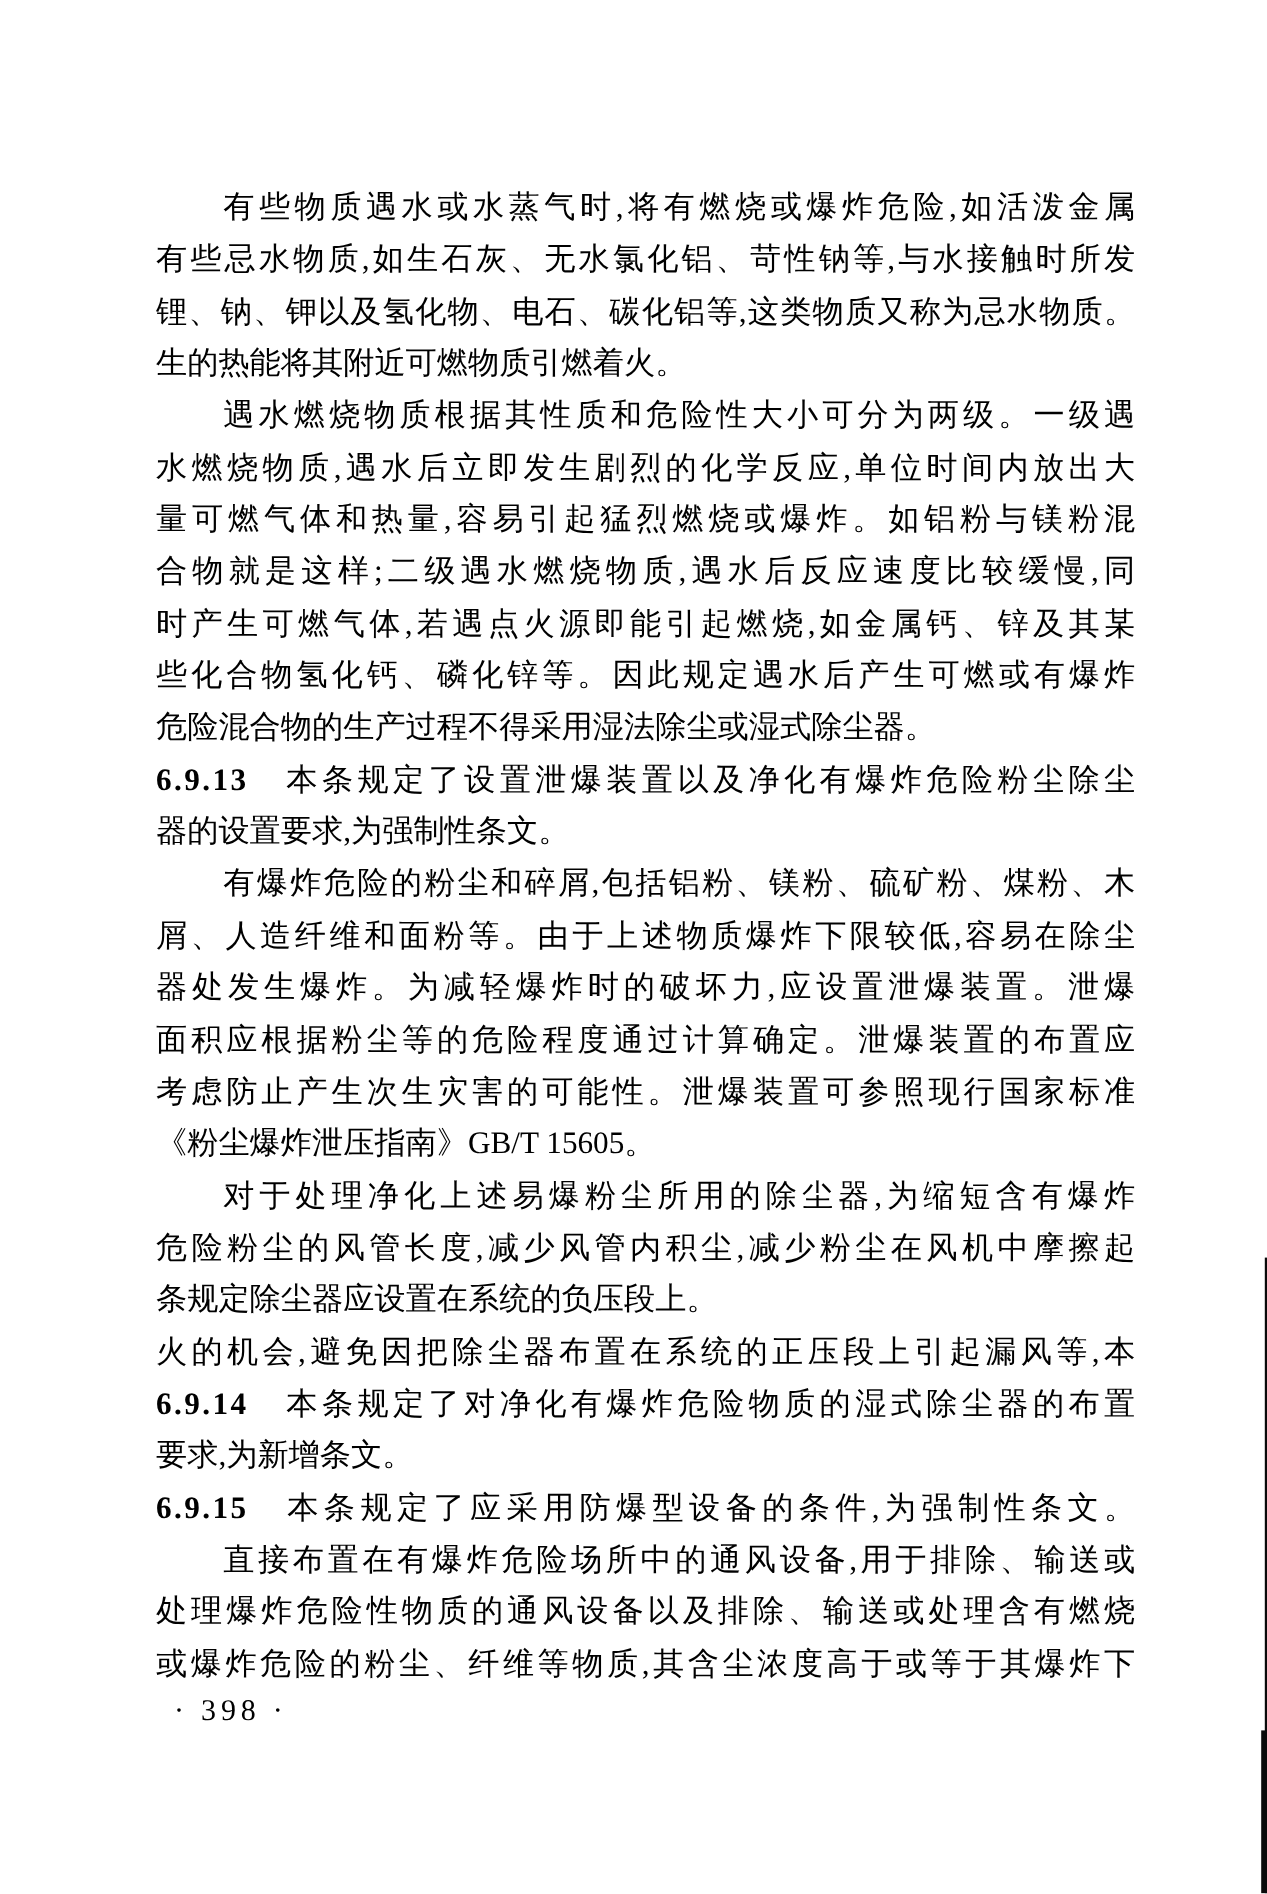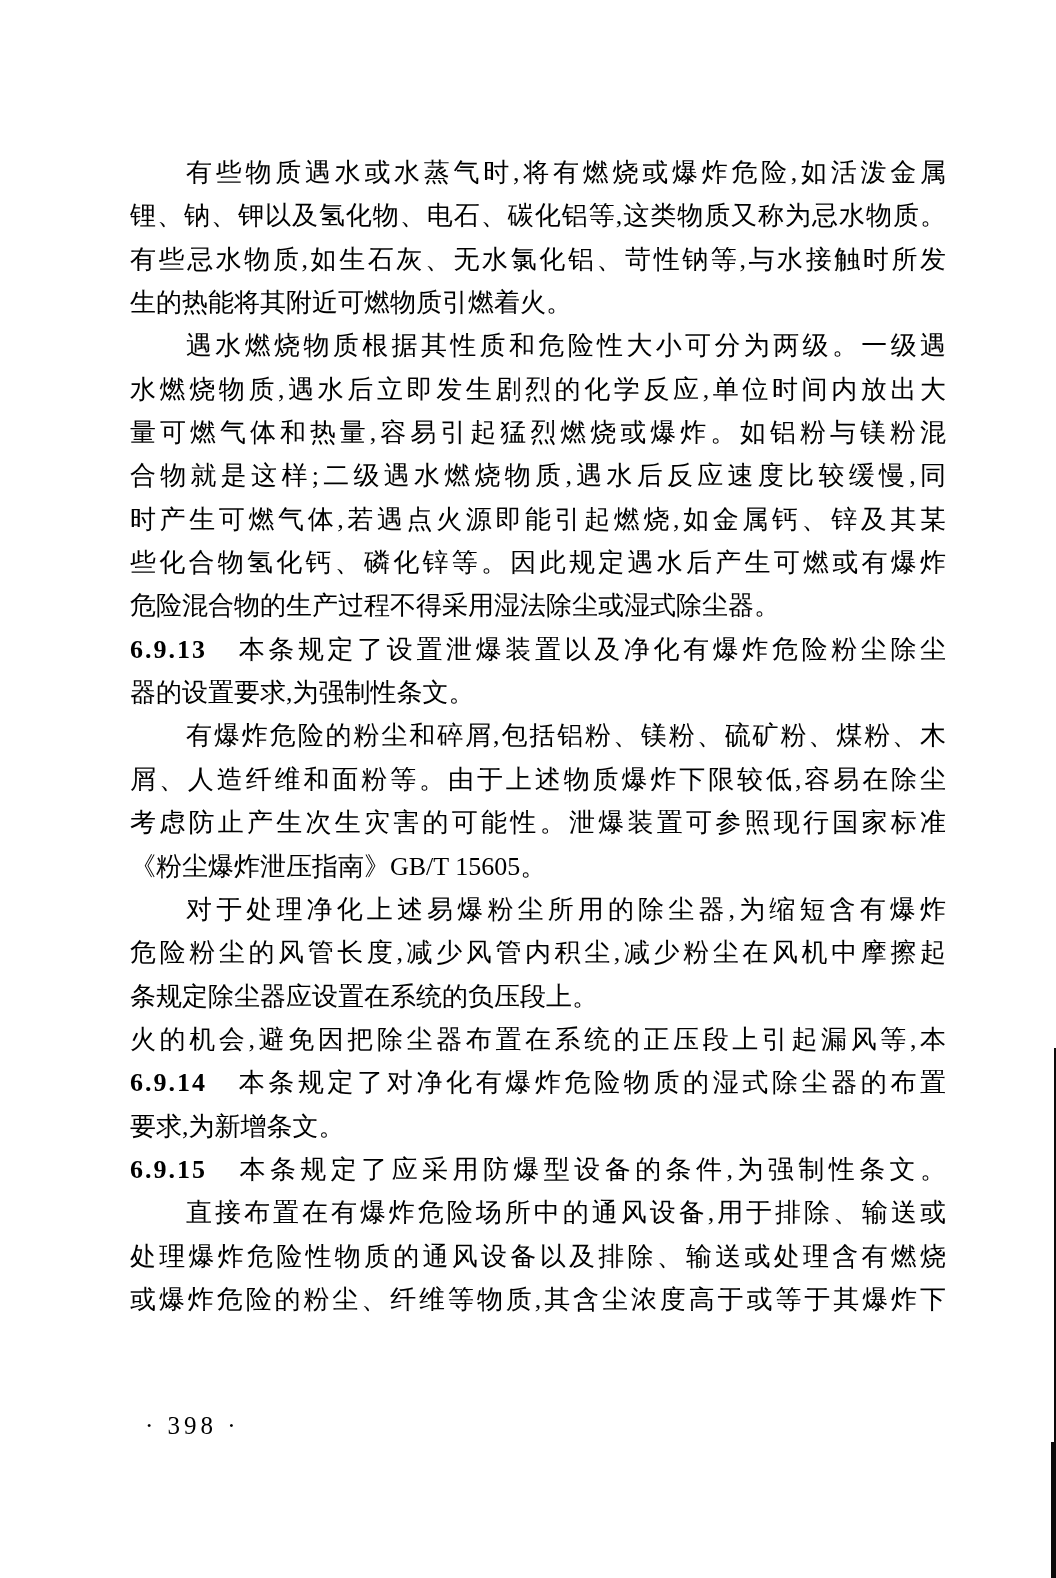--- a/index.html
+++ b/index.html
@@ -69,34 +69,36 @@
     height: 136px;
     background: #0a0a0a;
   }
 </style>
 </head>
 <body>
 
 <div id="page">
   <div id="text-block">
       <div class="line indent"><span>有些物质遇水或水蒸气时,将有燃烧或爆炸危险,如活泼金属</span></div>
+      <div class="line"><span>有些忌水物质,如生石灰、无水氯化铝、苛性钠等,与水接触时所发</span></div>
       <div class="line"><span>锂、钠、钾以及氢化物、电石、碳化铝等,这类物质又称为忌水物质。</span></div>
-      <div class="line"><span>有些忌水物质,如生石灰、无水氯化铝、苛性钠等,与水接触时所发</span></div>
       <div class="line para-end"><span>生的热能将其附近可燃物质引燃着火。</span></div>
       <div class="line indent"><span>遇水燃烧物质根据其性质和危险性大小可分为两级。一级遇</span></div>
       <div class="line"><span>水燃烧物质,遇水后立即发生剧烈的化学反应,单位时间内放出大</span></div>
       <div class="line"><span>量可燃气体和热量,容易引起猛烈燃烧或爆炸。如铝粉与镁粉混</span></div>
       <div class="line"><span>合物就是这样;二级遇水燃烧物质,遇水后反应速度比较缓慢,同</span></div>
       <div class="line"><span>时产生可燃气体,若遇点火源即能引起燃烧,如金属钙、锌及其某</span></div>
       <div class="line"><span>些化合物氢化钙、磷化锌等。因此规定遇水后产生可燃或有爆炸</span></div>
       <div class="line para-end"><span>危险混合物的生产过程不得采用湿法除尘或湿式除尘器。</span></div>
       <div class="line"><b class="clause-num">6.9.13</b><span>本条规定了设置泄爆装置以及净化有爆炸危险粉尘除尘</span></div>
       <div class="line para-end"><span>器的设置要求,为强制性条文。</span></div>
       <div class="line indent"><span>有爆炸危险的粉尘和碎屑,包括铝粉、镁粉、硫矿粉、煤粉、木</span></div>
       <div class="line"><span>屑、人造纤维和面粉等。由于上述物质爆炸下限较低,容易在除尘</span></div>
+      <div class="line"><span>器处发生爆炸。为减轻爆炸时的破坏力,应设置泄爆装置。泄爆</span></div>
+      <div class="line"><span>面积应根据粉尘等的危险程度通过计算确定。泄爆装置的布置应</span></div>
       <div class="line"><span>考虑防止产生次生灾害的可能性。泄爆装置可参照现行国家标准</span></div>
       <div class="line para-end"><span>《粉尘爆炸泄压指南》GB/T 15605。</span></div>
       <div class="line indent"><span>对于处理净化上述易爆粉尘所用的除尘器,为缩短含有爆炸</span></div>
       <div class="line"><span>危险粉尘的风管长度,减少风管内积尘,减少粉尘在风机中摩擦起</span></div>
       <div class="line para-end"><span>条规定除尘器应设置在系统的负压段上。</span></div>
       <div class="line"><span>火的机会,避免因把除尘器布置在系统的正压段上引起漏风等,本</span></div>
       <div class="line"><b class="clause-num">6.9.14</b><span>本条规定了对净化有爆炸危险物质的湿式除尘器的布置</span></div>
       <div class="line para-end"><span>要求,为新增条文。</span></div>
       <div class="line"><b class="clause-num">6.9.15</b><span>本条规定了应采用防爆型设备的条件,为强制性条文。</span></div>
       <div class="line indent"><span>直接布置在有爆炸危险场所中的通风设备,用于排除、输送或</span></div>

